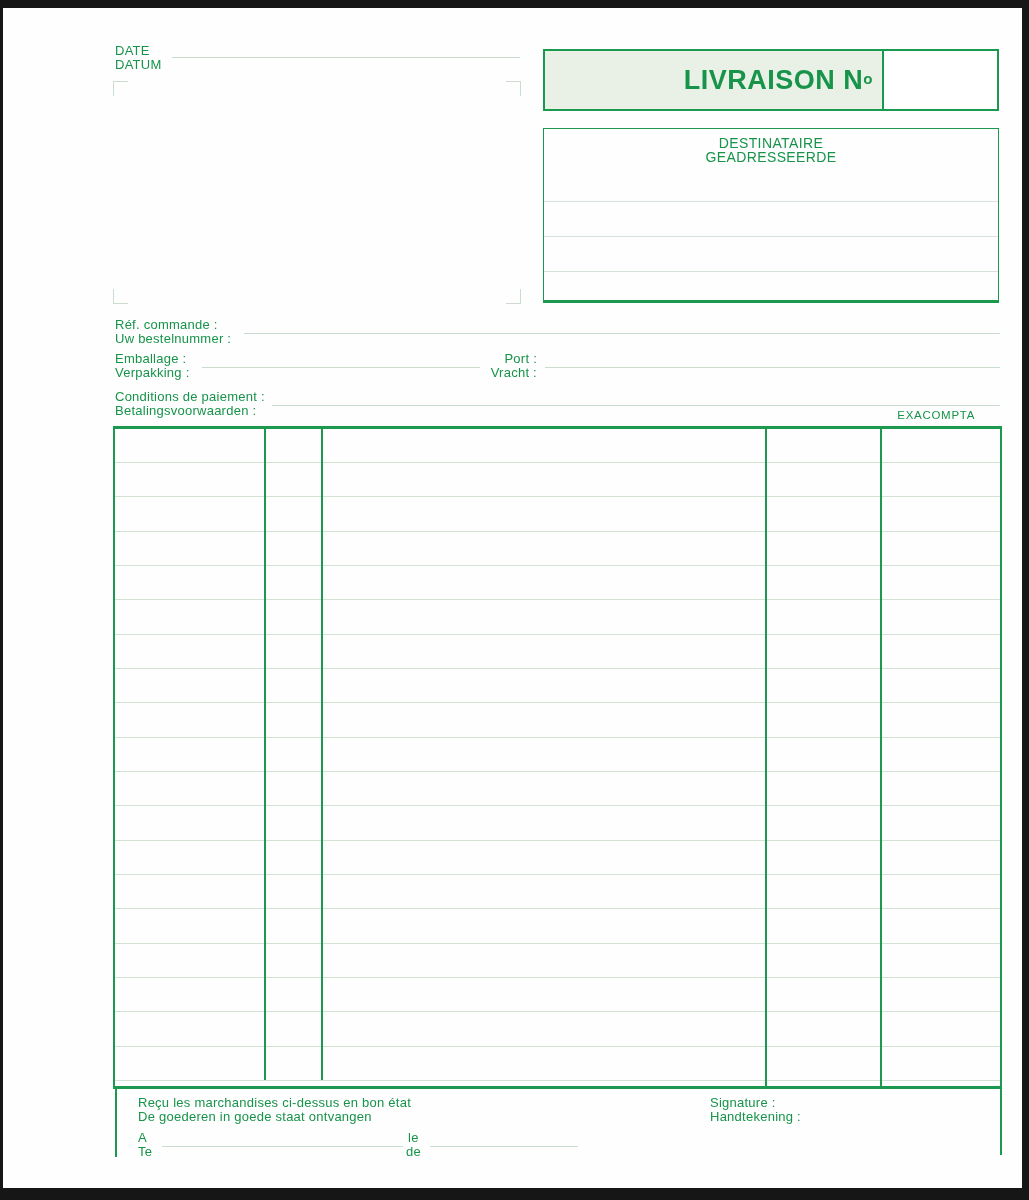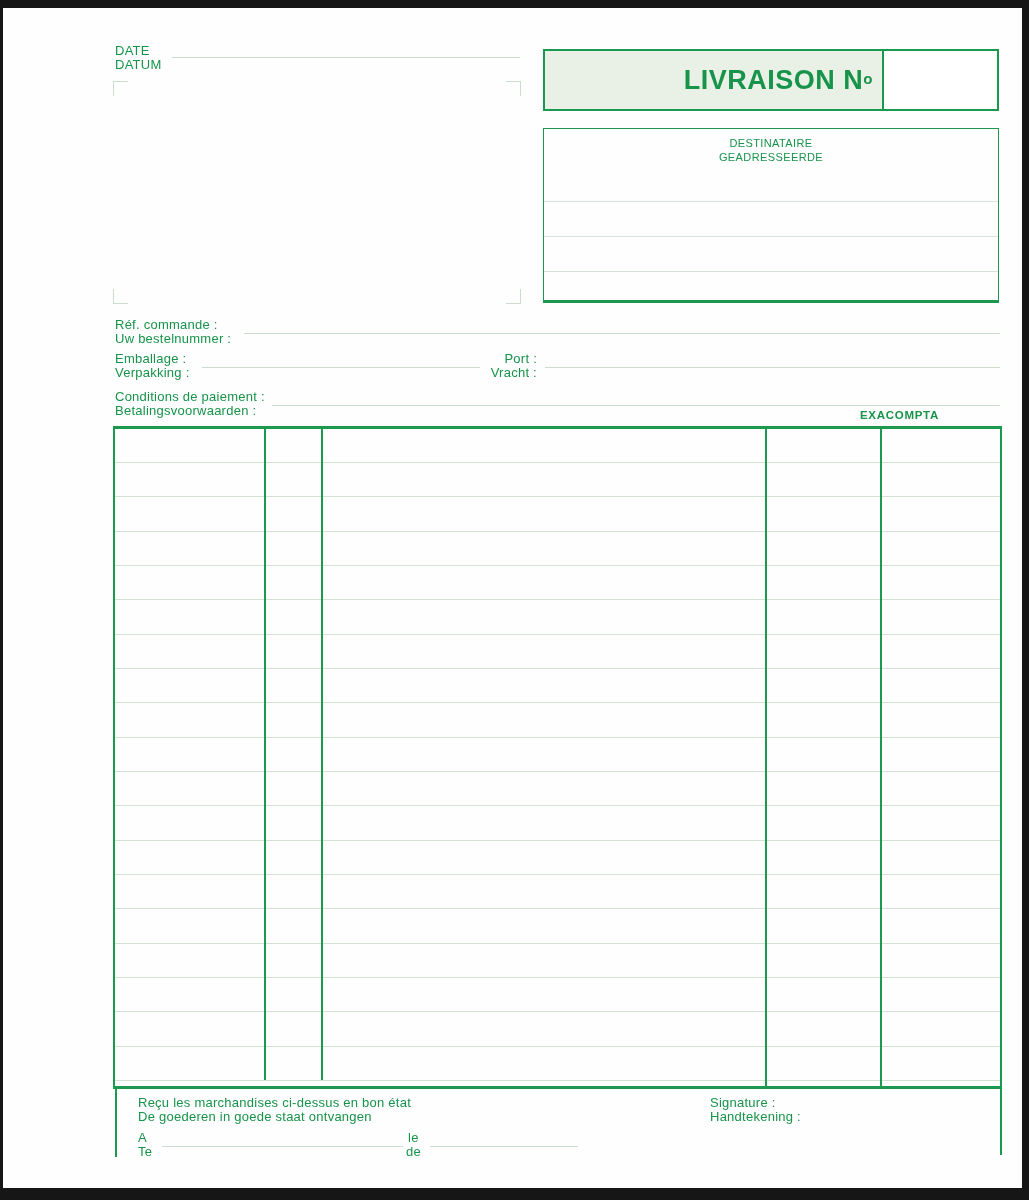--- a/index.html
+++ b/index.html
@@ -45,27 +45,27 @@
   .title-line .sup{font-size:.56em;vertical-align:top;position:relative;top:-2px;}
   .number-cell{width:113px;background:#fff;border-left:2px solid #1b9a4f;}
   
   .dest-box{
     left:543px;top:128px;width:456px;height:175px;
     border:1.5px solid #1b9a4f;border-bottom:3px solid #1b9a4f;
     box-sizing:border-box;background:#fdfefd;
   }
   .dest-head{
     padding-top:7px;text-align:center;
-    font-size:11px;line-height:14px;letter-spacing:.4px;color:#17934a;
+    font-size:14px;line-height:14px;letter-spacing:.4px;color:#17934a;
   }
   .dest-line{position:absolute;left:0;right:0;height:1px;background:#d5e4d8;}
   
   .brand{
-    font-size:11.5px;font-weight:700;letter-spacing:.7px;color:#17934a;
-    text-align:left;
+    font-size:11.5px;font-weight:400;letter-spacing:.7px;color:#17934a;
+    text-align:right;
   }
   
   .items-table{
     left:113px;top:426px;width:889px;height:663px;
     box-sizing:border-box;
     border-top:3px solid #1b9a4f;border-bottom:3px solid #1b9a4f;
     border-left:2px solid #1b9a4f;border-right:2px solid #1b9a4f;
     background:#fdfefd;
   }
   .vline{position:absolute;width:2px;background:#1b9a4f;top:0;}

